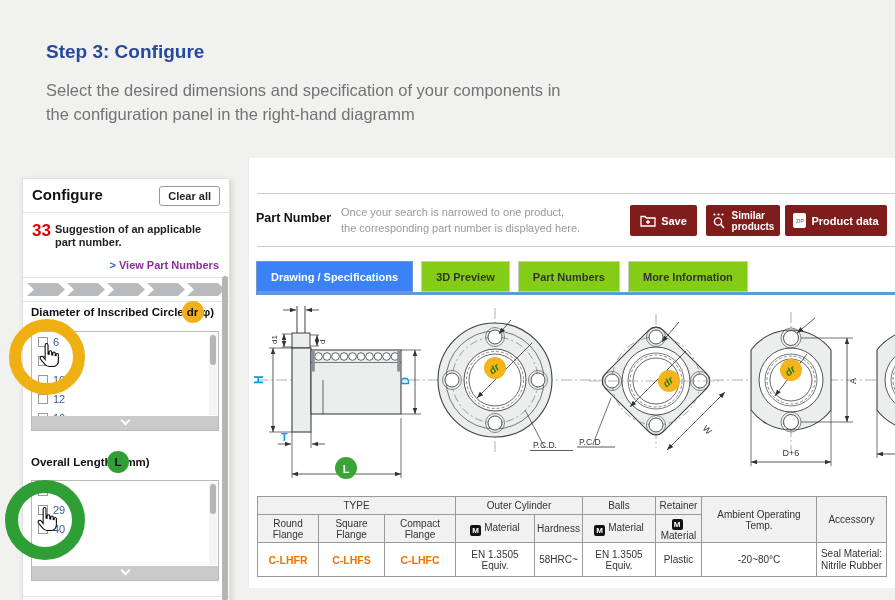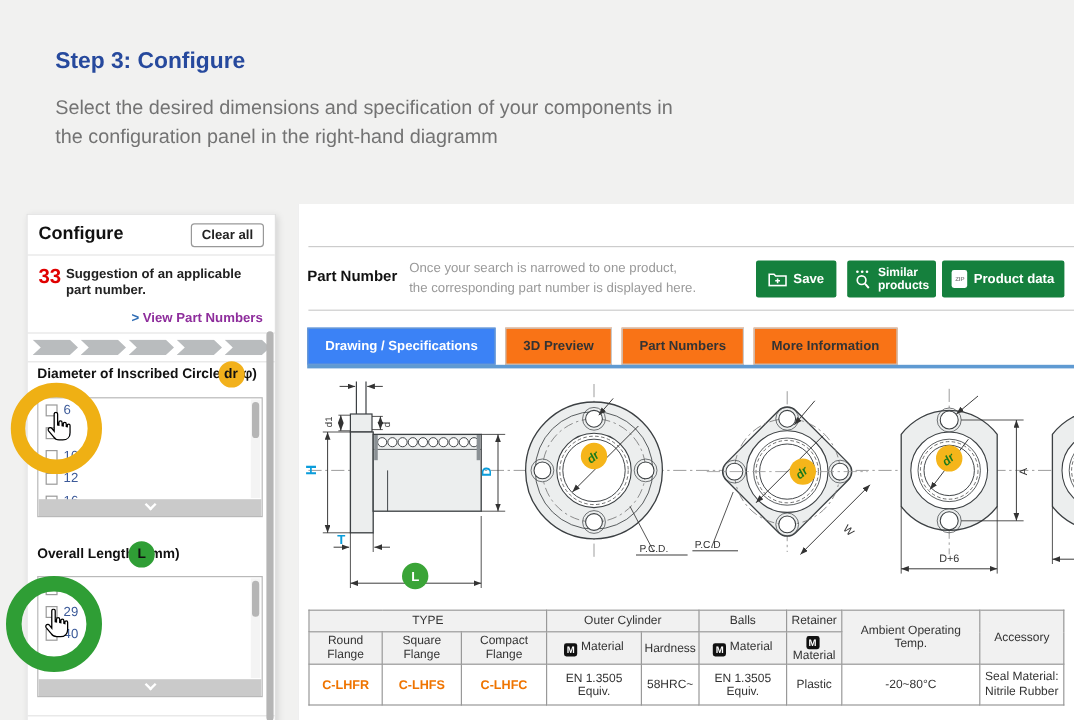--- a/index.html
+++ b/index.html
@@ -41,36 +41,36 @@
           transform:rotate(45deg); margin:1px auto 0; }
   .panel-scroll { position:absolute; right:1px; top:97px; width:6px; height:325px; background:#b5b5b5; border-radius:3px; }
 
   
   .ring { position:absolute; border-radius:50%; pointer-events:none; }
   .ring.yellow { left:9px;  top:319px; width:76px; height:76px; border:12px solid #efb014; }
   .ring.green  { left:5px;  top:480px; width:80px; height:80px; border:13px solid #2f9e35; }
   .cursor-hand { position:absolute; pointer-events:none; }
 
   
-  .prod { position:absolute; left:248px; top:170px; width:647px; height:430px; background:#fff; border-left:1px solid #ececec; }
+  .prod { position:absolute; left:248px; top:158px; width:647px; height:430px; background:#fff; border-left:1px solid #ececec; }
   .prod .hr { position:absolute; left:8px; right:0; border-top:1px solid #ccc; }
   .pn-label { position:absolute; left:7px; top:53px; font-size:12.5px; font-weight:bold; color:#111; }
   .pn-desc  { position:absolute; left:92px; top:46px; font-size:11px; color:#999; line-height:16px; }
-  .pbtn { position:absolute; top:47px; height:31px; background:#15803d; color:#fff; font-weight:bold;
+  .pbtn { position:absolute; top:47px; height:31px; background:#7f1d1d; color:#fff; font-weight:bold;
           font-size:11px; border-radius:2px; display:flex; align-items:center; justify-content:center;
           gap:5px; cursor:pointer; }
   .pbtn svg { flex:none; }
   .pbtn .two-line { font-size:10px; line-height:11px; text-align:left; }
   .zipbox { width:13px; height:15px; background:#fff; border-radius:2px; position:relative;
             display:flex; align-items:center; justify-content:center; }
   .zipbox span { font-size:5px; font-weight:bold; color:#8a8a8a; }
 
   .tabs { position:absolute; left:7px; top:103px; display:flex; gap:8px; }
   .tab { height:31px; display:flex; align-items:center; padding:0 14px; font-size:11px; font-weight:bold;
-         background:#f97316; border:1px solid #c9c9c9; color:#333; cursor:pointer; }
+         background:#84cc16; border:1px solid #c9c9c9; color:#333; cursor:pointer; }
   .tab.active { background:#3b82f6; border-color:#6d9ace; color:#fff; }
   .tab-underline { position:absolute; left:7px; right:0; top:134px; height:3px; background:#5f9ad2; }
 
   .drawing-svg { position:absolute; left:0; top:140px; }
 
   
   .spec { position:absolute; left:8px; top:338px; border-collapse:collapse; table-layout:fixed; }
   .spec th, .spec td { border:1px solid #999; text-align:center; vertical-align:middle;
                        font-size:10px; color:#333; padding:1px 2px; }
   .spec th { background:#f1f1f1; font-weight:normal; height:18px; }

